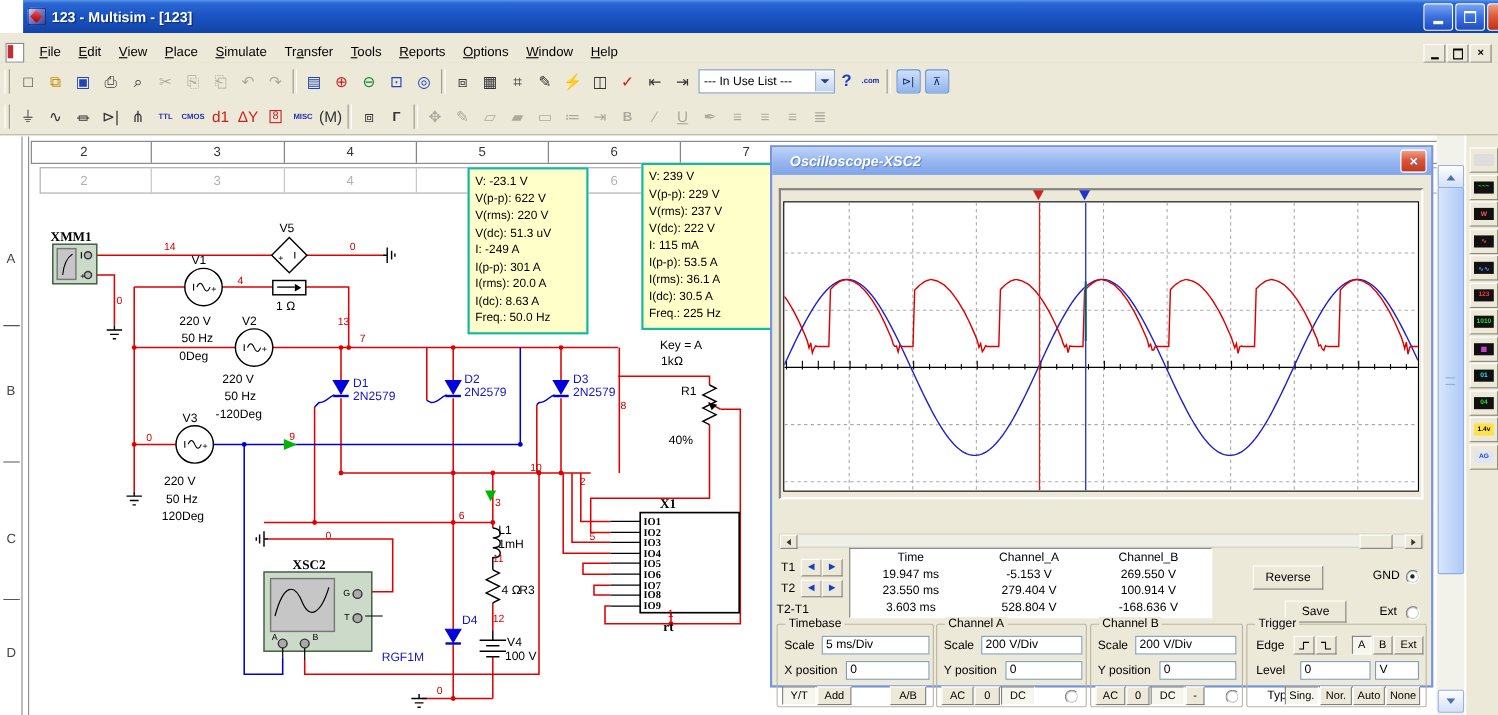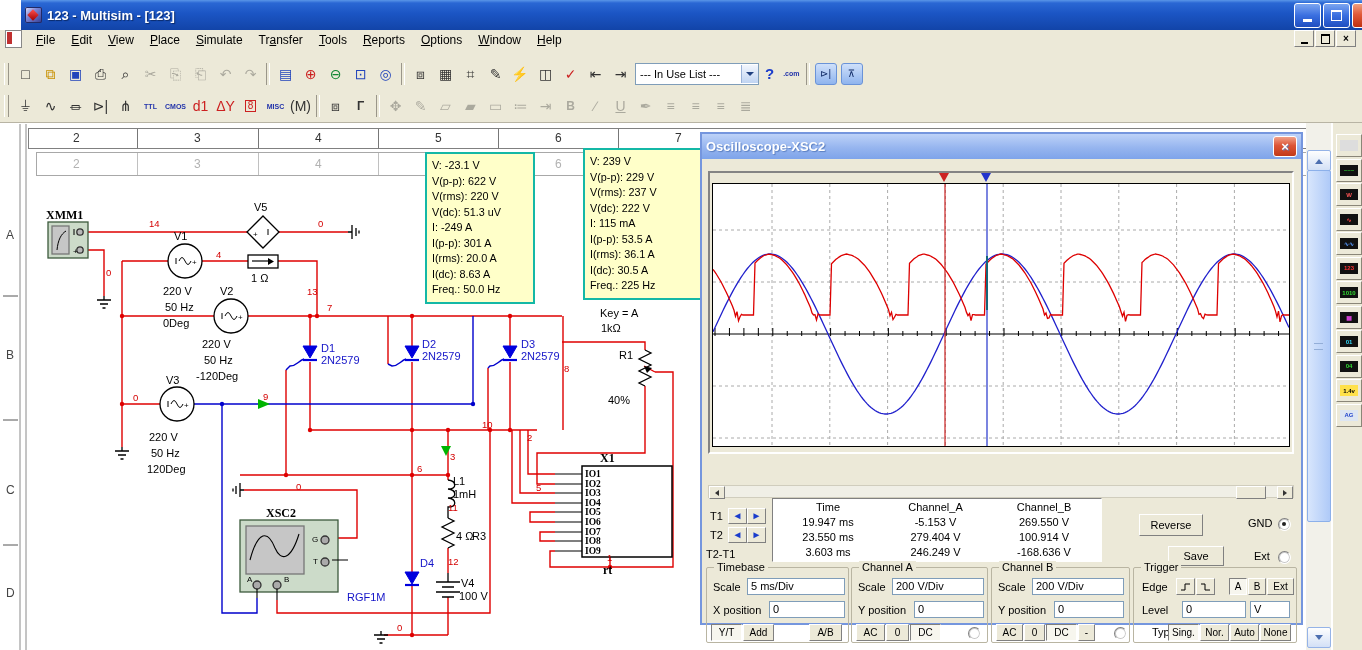--- a/index.html
+++ b/index.html
@@ -17,21 +17,21 @@
   .title-text{text-shadow:1px 1px 1px #0a2a6a;}
   .tb-btns{margin-left:auto;display:flex;gap:2px;padding-right:4px;}
   .tbtn{width:25px;height:23px;border-radius:3px;border:1px solid #fff;
     display:flex;align-items:center;justify-content:center;color:#fff;font-size:13px;font-weight:bold;}
   .tbtn.bl{background:linear-gradient(180deg,#7ba5f0 0%,#3a6fe0 50%,#1f4ec0 100%);}
   .tbtn.rd{background:linear-gradient(180deg,#f0a080 0%,#e05a3a 45%,#c03010 100%);}
   .g-min{display:block;width:9px;height:3px;background:#fff;margin-top:10px;}
   .g-rest{display:block;width:9px;height:8px;border:1px solid #fff;border-top-width:2px;position:relative;}
   
   .menubar{position:absolute;left:0;top:30px;width:1362px;height:27px;background:#ece9d8;z-index:30;
-    display:flex;align-items:flex-start;font-size:12px;color:#000;border-bottom:1px solid #d8d4c4;}
+    display:flex;align-items:flex-end;font-size:12px;color:#000;border-bottom:1px solid #d8d4c4;}
   .mdi-doc{width:15px;height:16px;background:#fff;border:1px solid #888;margin:0 6px 0 5px;position:relative;}
   .mdi-doc::after{content:"";position:absolute;left:1px;top:1px;width:5px;height:12px;background:#c03030;}
   .menu-item{padding:3px 8px;}
   .mdi-btns{margin-left:auto;display:flex;gap:1px;padding-right:6px;}
   .mdibtn{width:18px;height:15px;background:#ece9d8;border:1px solid;border-color:#fff #808080 #808080 #fff;
     display:flex;align-items:center;justify-content:center;font-size:10px;font-weight:bold;color:#000;}
   .g-mmin{display:block;width:7px;height:2px;background:#000;margin-top:8px;}
   .g-mrest{display:block;width:7px;height:7px;border:1px solid #000;border-top-width:2px;}
   
   .toolbar{position:absolute;left:0;width:1362px;background:#ece9d8;z-index:30;display:flex;align-items:center;}
@@ -90,22 +90,22 @@
   .instbar{position:absolute;left:1332px;top:122px;width:30px;height:528px;background:#ece9d8;z-index:6;
     border-left:1px solid #fff;}
   .inst{position:absolute;left:3px;width:24px;height:21px;background:#ece9d8;border:1px solid;
     border-color:#fff #8a8678 #8a8678 #fff;display:flex;align-items:center;justify-content:center;}
   .inst .scr{width:18px;height:11px;background:#111;display:flex;align-items:center;justify-content:center;
     font-size:6px;font-weight:bold;overflow:hidden;}
   
   .scope{position:absolute;left:700px;top:132px;width:603px;height:493px;z-index:20;
     background:#ece9d8;border:2px solid #7596de;box-sizing:border-box;}
   .sc-title{height:25px;background:linear-gradient(180deg,#bdd2f8 0%,#96b5ef 55%,#7ea4ea 100%);
-    color:#fff;font-weight:bold;font-size:13px;display:flex;align-items:center;padding-left:4px;
-    text-shadow:1px 1px 1px #5a7ec0;position:relative;}
+    color:#fff;font-weight:bold;font-size:13px;display:flex;align-items:center;padding-left:16px;
+    text-shadow:1px 1px 1px #5a7ec0;position:relative;font-style:italic;}
   .sc-close{position:absolute;right:4px;top:2px;width:22px;height:19px;border:1px solid #fff;border-radius:3px;
     background:linear-gradient(180deg,#f0a088,#dd5537 45%,#c23a18);color:#fff;font-size:13px;font-weight:bold;
     display:flex;align-items:center;justify-content:center;}
   .sc-body{position:relative;height:462px;}
   .sc-display{position:absolute;left:6px;top:12px;width:586px;height:283px;box-sizing:border-box;
     border:2px solid;border-color:#848484 #fff #fff #848484;background:#ece9d8;padding:10px 2px 5px 2px;}
   .sc-screen{position:relative;width:576px;height:262px;background:#fff;border:1px solid #000;box-sizing:content-box;}
   .curtri{position:absolute;top:0;width:0;height:0;border:5px solid transparent;}
   .curtri.red{border-top:9px solid #cc2222;}
   .curtri.blue{border-top:9px solid #2233cc;}
@@ -801,21 +801,21 @@
               <span class="ro-c1">-5.153 V</span>
               <span class="ro-c2">269.550 V</span>
             </div>
             <div class="ro-row" style="top: 32px;">
               <span class="ro-c0">23.550 ms</span>
               <span class="ro-c1">279.404 V</span>
               <span class="ro-c2">100.914 V</span>
             </div>
             <div class="ro-row" style="top: 47px;">
               <span class="ro-c0">3.603 ms</span>
-              <span class="ro-c1">246.249 V</span>
+              <span class="ro-c1">528.804 V</span>
               <span class="ro-c2">-168.636 V</span>
             </div>
           </div>
       </div>
       <div class="pushbtn" style="left:437px;top:16px;width:62px;height:20px;">Reverse</div>
       <div class="pushbtn" style="left:466px;top:48px;width:54px;height:18px;">Save</div>
       <span class="ro-lab" style="left:546px;top:19px;">GND</span>
       <span class="radio sel" style="left:576px;top:20px;"></span>
       <span class="ro-lab" style="left:552px;top:52px;">Ext</span>
       <span class="radio" style="left:576px;top:53px;"></span>

